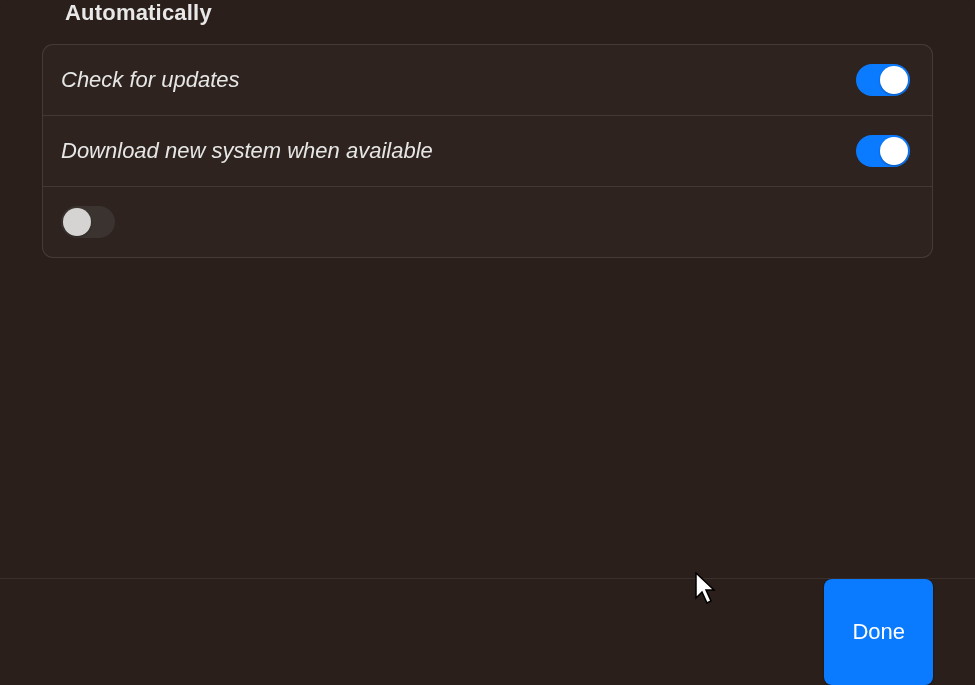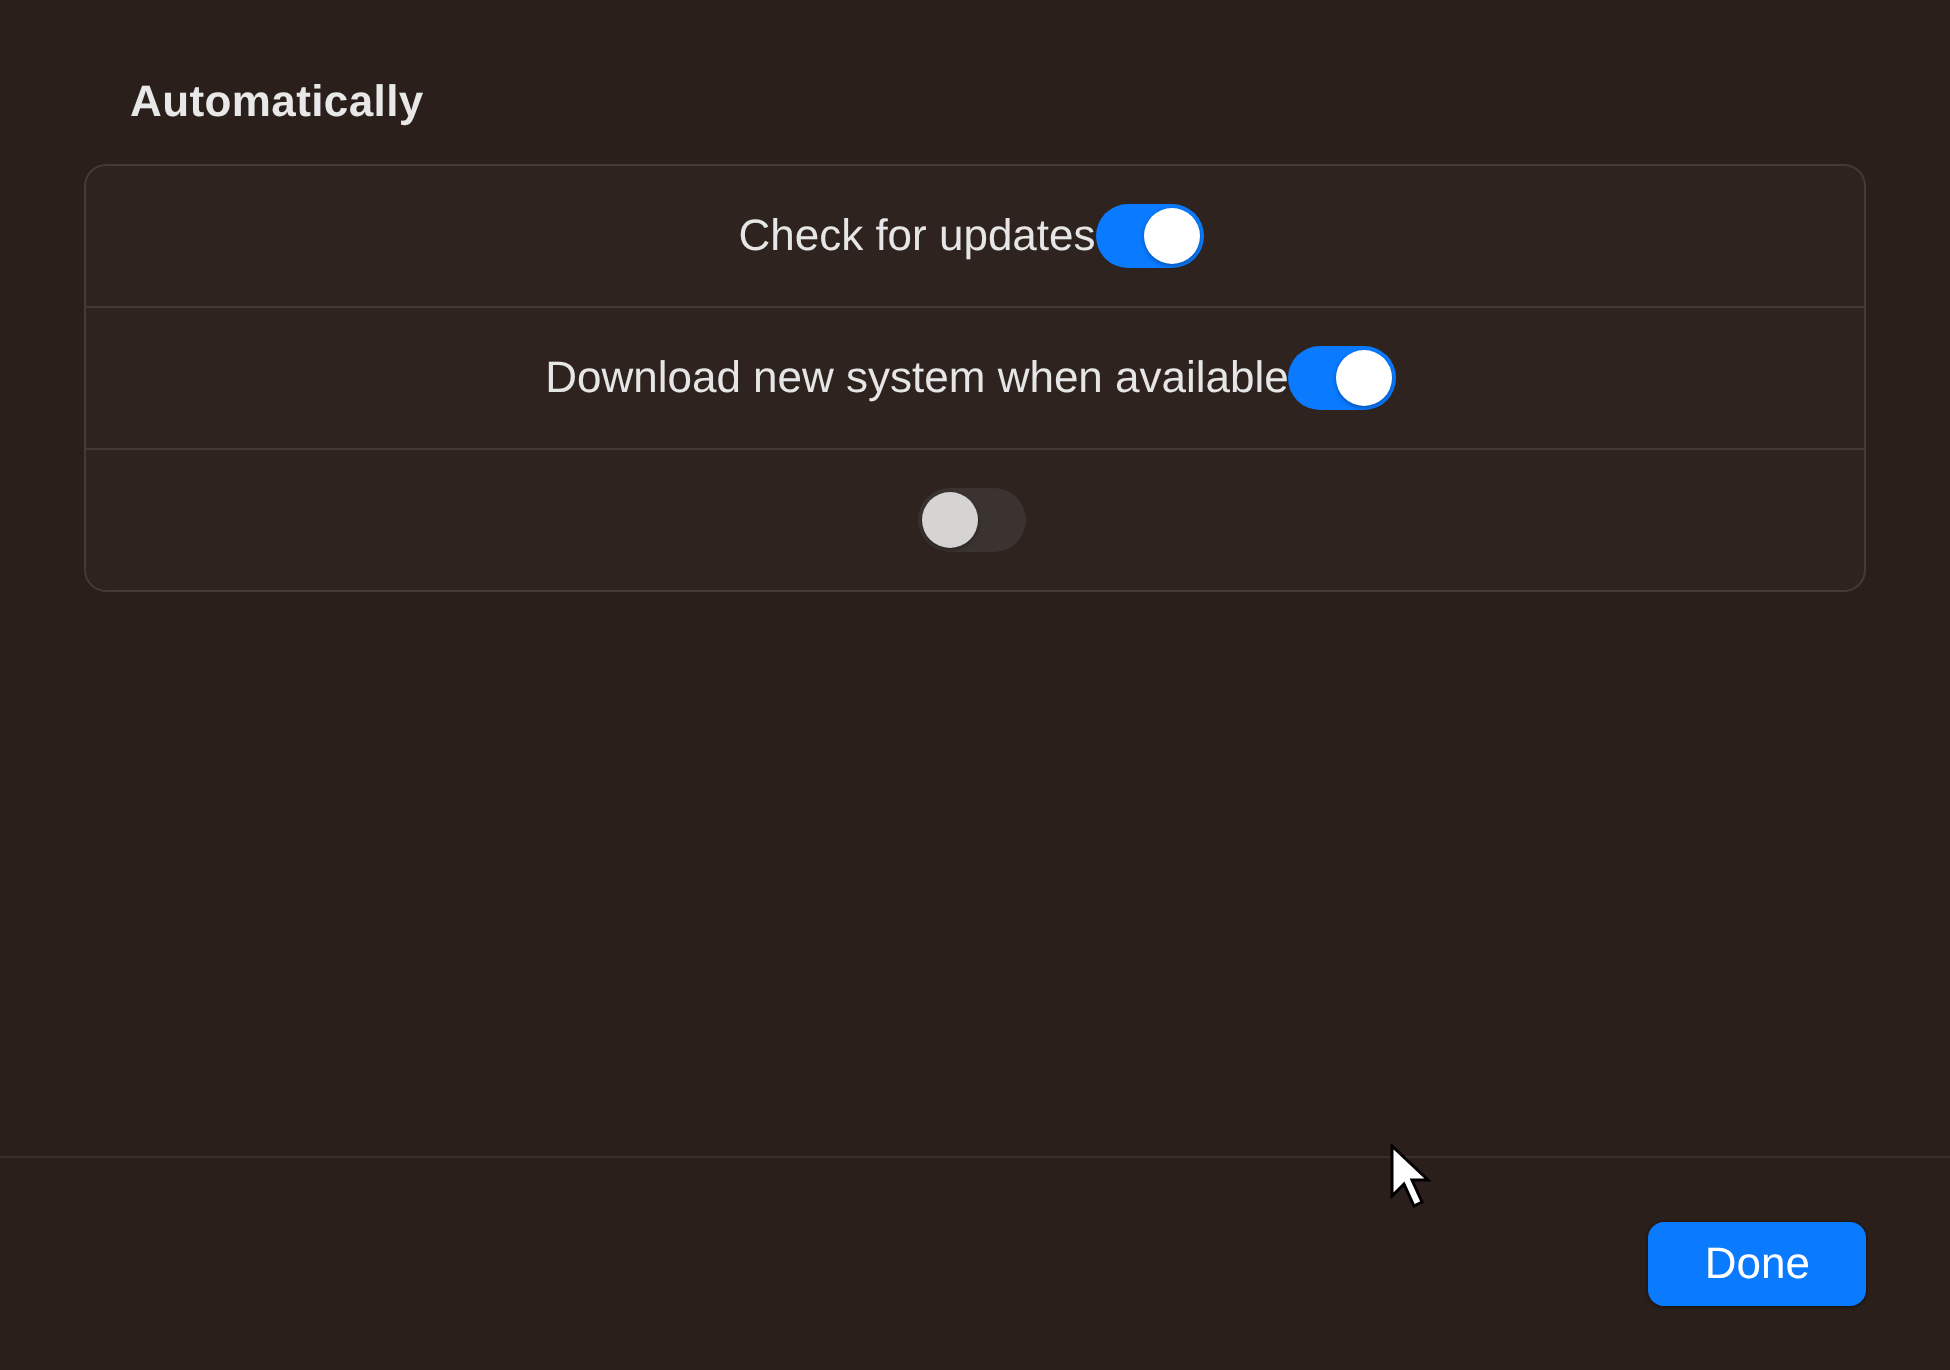--- a/index.html
+++ b/index.html
@@ -15,42 +15,42 @@
       -webkit-font-smoothing: antialiased;
       overflow: hidden;
       position: relative;
     }
     .window {
       width: 975px;
       height: 685px;
       background: #2a1f1a;
       border-radius: 12px;
       position: relative;
-      padding-top: 38px;
     }
     .section-title {
       color: #e8e8e8;
       font-size: 22px;
       font-weight: 700;
       padding-left: 65px;
       padding-bottom: 18px;
       letter-spacing: 0.2px;
     }
     .options-group {
       margin: 0 42px 22px 42px;
       border: 1px solid rgba(255,255,255,0.11);
       border-radius: 11px;
       background: rgba(255,255,255,0.018);
     }
     .option-row {
       display: flex;
       align-items: center;
-      justify-content: center;
+      justify-content: space-between;
       padding: 19px 22px 19px 18px;
       border-bottom: 1px solid rgba(255,255,255,0.10);
+      font-style: italic;
     }
     .option-row:last-child {
       border-bottom: none;
     }
     .option-label {
       color: #e6e6e6;
       font-size: 22px;
       font-weight: 400;
     }
     .toggle {
@@ -84,21 +84,20 @@
       left: 2px;
     }
     .footer {
       position: absolute;
       bottom: 0;
       left: 0;
       right: 0;
       height: 107px;
       border-top: 1px solid rgba(255,255,255,0.08);
       display: flex;
-      align-items: center;
       justify-content: flex-end;
       padding-right: 42px;
     }
     .done-button {
       background: #0a7aff;
       color: #ffffff;
       font-size: 22px;
       font-weight: 500;
       border: none;
       border-radius: 8px;

